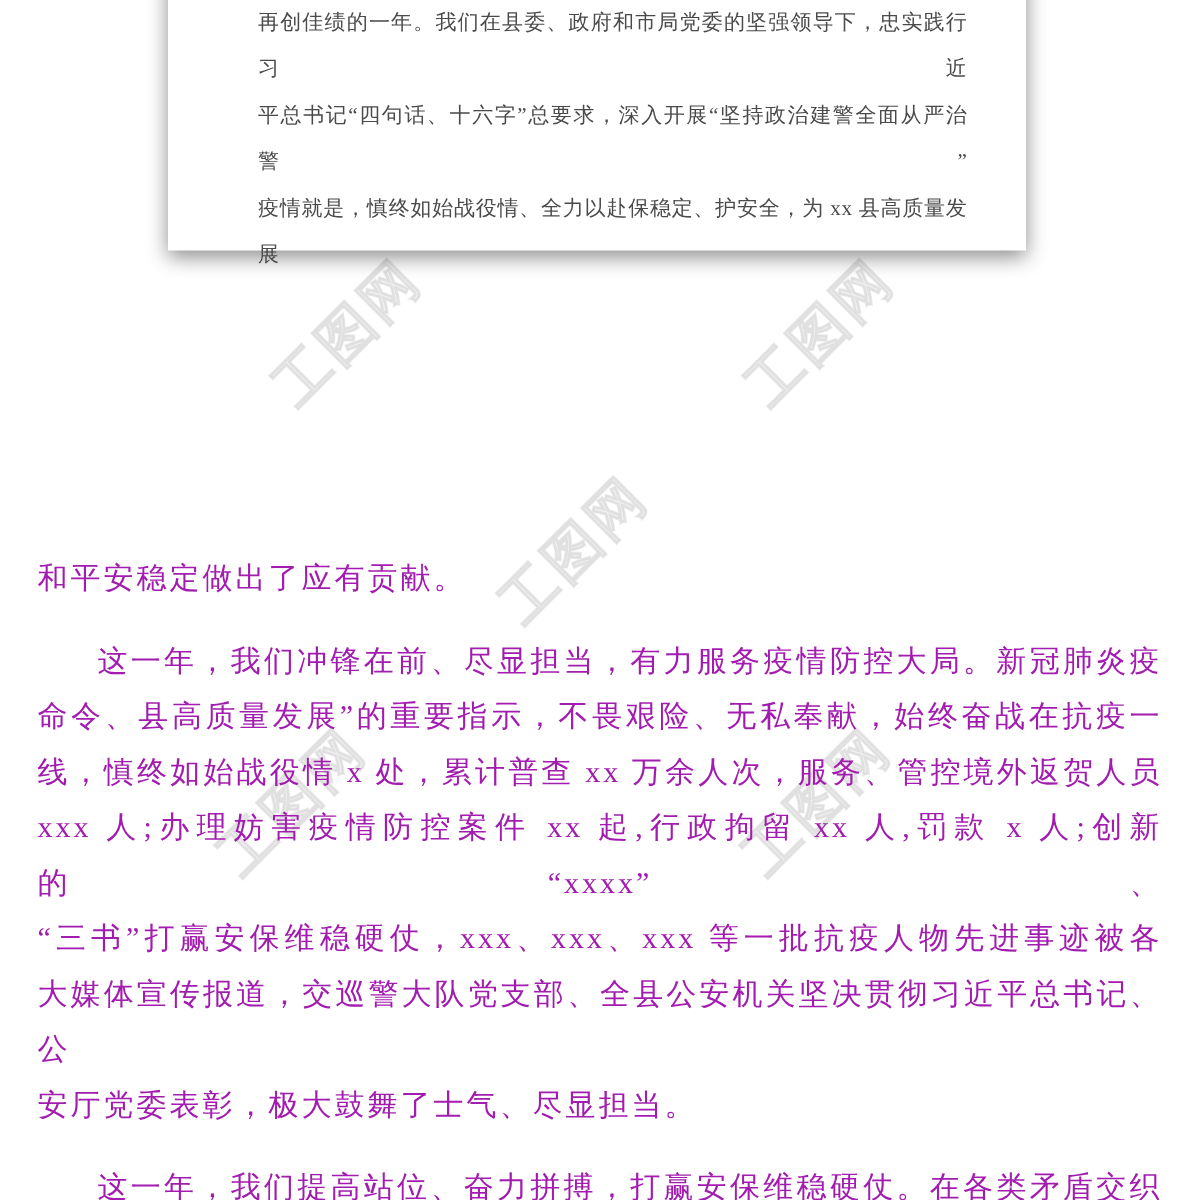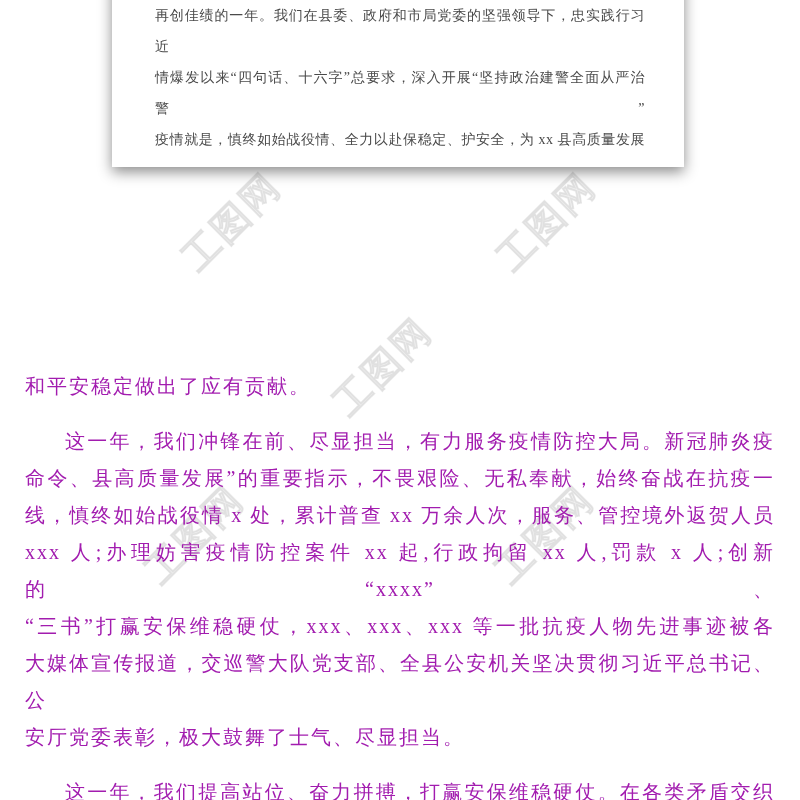--- a/index.html
+++ b/index.html
@@ -33,21 +33,21 @@
     width: 572px; height: 197px;
     background: #ffffff;
     box-shadow: 0 5px 13px rgba(0,0,0,0.45);
     box-sizing: border-box;
     padding: 30px 39px 0 43px;
     z-index: 1;
   }
   .page-card .line {
     font-size: 14px; line-height: 31px; letter-spacing: 0.5px;
     color: #4a4a4a;
-    text-align: justify; text-align-last: justify;
+    text-align: justify; text-align-last: justify; margin-left: 17px;
   }
   
   .doc-body {
     position: absolute; left: 25px; top: 368px; width: 750px; z-index: 1;
   }
   .para { margin: 0 0 18px 0; }
   .para .line {
     font-size: 20px; line-height: 37px; letter-spacing: 2px;
     color: #a21caf;
     text-align: justify; text-align-last: justify;
@@ -64,21 +64,21 @@
     <div class="wm wm1">工图网</div>
     <div class="wm wm2">工图网</div>
     <div class="wm wm3">工图网</div>
     <div class="wm wm4">工图网</div>
     <div class="wm wm5">工图网</div>
   </div>
 
   <div class="page-card">
     <div>
         <div class="line">再创佳绩的一年。我们在县委、政府和市局党委的坚强领导下，忠实践行习近</div>
-        <div class="line">情爆发以来“四句话、十六字”总要求，深入开展“坚持政治建警全面从严治警”</div>
+        <div class="line">平总书记“四句话、十六字”总要求，深入开展“坚持政治建警全面从严治警”</div>
         <div class="line">疫情就是，慎终如始战役情、全力以赴保稳定、护安全，为 xx 县高质量发展</div>
       </div>
   </div>
 
   <div class="doc-body">
     <div class="para endleft">
         <div class="line">和平安稳定做出了应有贡献。</div>
       </div>
     <div class="para indent endleft">
         <div class="line">这一年，我们冲锋在前、尽显担当，有力服务疫情防控大局。新冠肺炎疫</div>

